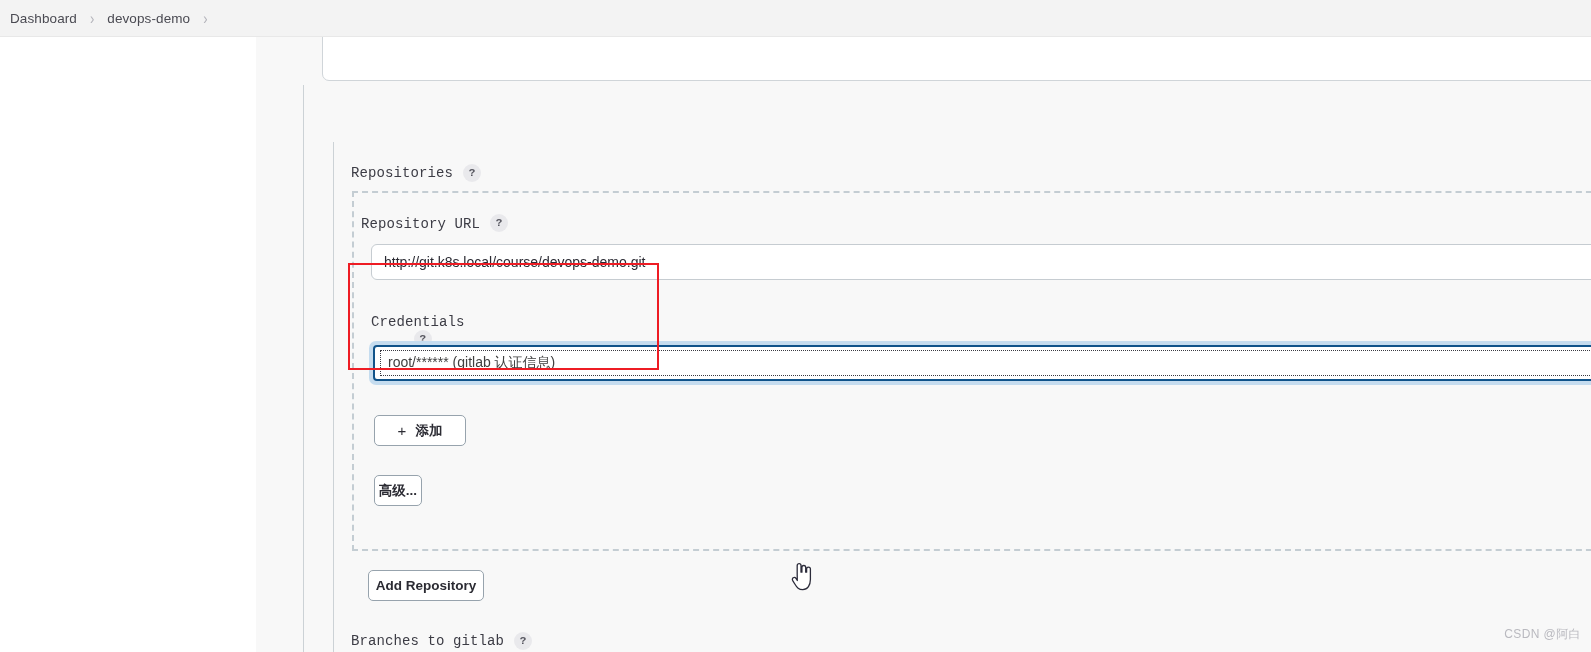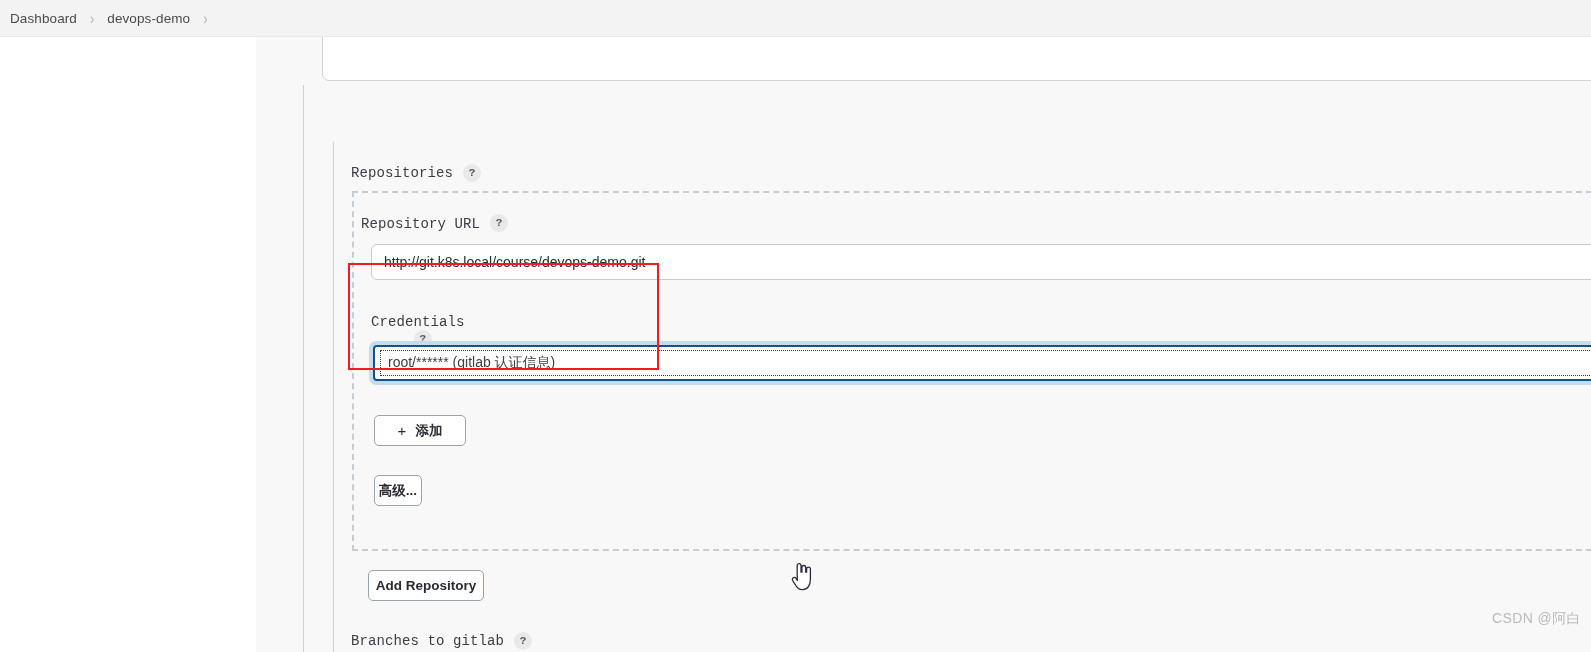--- a/index.html
+++ b/index.html
@@ -307,22 +307,22 @@
     position: absolute;
     left: 790px; top: 562px;
     width: 24px; height: 30px;
     z-index: 20;
     pointer-events: none;
   }
 
   
   .watermark {
     position: absolute;
-    right: 10px; bottom: 24px;
-    font-size: 14px;
+    right: 10px; bottom: 9px;
+    font-size: 12px;
     color: #b9b9bf;
     letter-spacing: .4px;
     white-space: nowrap;
     z-index: 15;
   }
 </style>
 </head>
 <body>
 
 <div class="breadcrumb-bar">

